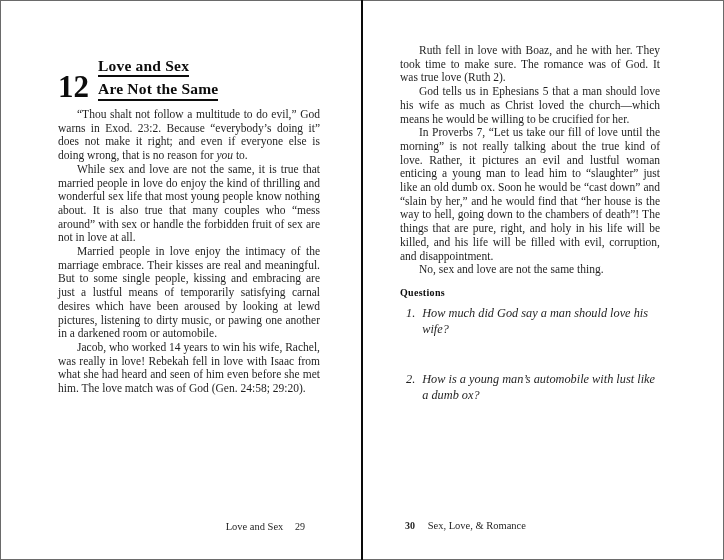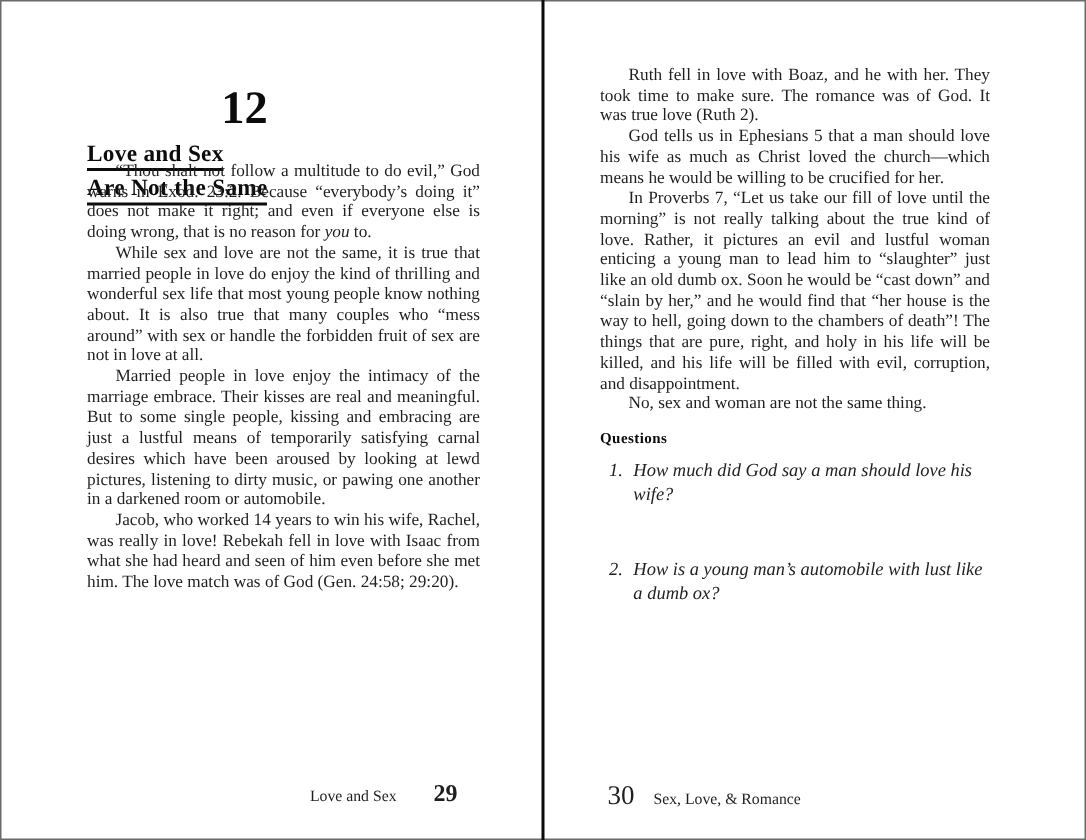--- a/index.html
+++ b/index.html
@@ -19,21 +19,20 @@
     width: 2px;
     background: #0a0a0a;
   }
   
   .chapter-head {
     position: absolute;
     left: 58px; top: 58px;
     display: flex;
     align-items: flex-end;
     gap: 9px;
-    flex-direction: column;
   }
   .chapnum {
     font-size: 31px;
     font-weight: bold;
     line-height: 0.9;
     color: #0c0c0c;
   }
   .titles { display: flex; flex-direction: column; }
   .title-line {
     display: inline-block;
@@ -81,27 +80,27 @@
   }
   .qitem + .qitem { margin-top: 35px; }
   .qnum { flex: 0 0 auto; }
   
   .footer-left {
     position: absolute;
     left: 58px; top: 521px; width: 247px;
     text-align: right;
     font-size: 10.5px;
   }
-  .footer-left .pnum { font-size: 16px; font-weight: bold; margin-left: 22px; }
+  .footer-left .pnum { font-size: 10px; font-weight: normal; margin-left: 9px; }
   .footer-right {
     position: absolute;
     left: 405px; top: 520px;
     font-size: 10.5px;
   }
-  .footer-right .pnum { font-size: 18px; font-weight: normal; margin-right: 10px; }
+  .footer-right .pnum { font-size: 10px; font-weight: bold; margin-right: 10px; }
 </style>
 </head>
 <body>
 
 <div class="spread">
 
   <div class="divider"></div>
 
   <div>
     <div class="chapter-head">
@@ -123,21 +122,21 @@
       <span>Love and Sex</span>
       <span class="pnum">29</span>
     </div>
   </div>
 
   <div>
     <div class="body-block right-body">
         <p><span>Ruth fell in love with Boaz, and he with her.  They took time to make sure.  The romance was of God.  It was true love (Ruth 2).</span></p>
         <p><span>God tells us in Ephesians 5 that a man should love his wife as much as Christ loved the church—which means he would be willing to be crucified for her.</span></p>
         <p><span>In Proverbs 7, “Let us take our fill of love until the morning” is not really talking about the true kind of love.  Rather, it pictures an evil and lustful woman enticing a young man to lead him to “slaughter” just like an old dumb ox.  Soon he would be “cast down” and “slain by her,” and he would find that “her house is the way to hell, going down to the chambers of death”!  The things that are pure, right, and holy in his life will be killed, and his life will be filled with evil, corruption, and disappointment.</span></p>
-        <p><span>No, sex and woman are not the same thing.</span></p>
+        <p><span>No, sex and love are not the same thing.</span></p>
       </div>
 
     <div class="questions">
       <div class="qhead">Questions</div>
       <div id="qlist">
           <div class="qitem">
             <span class="qnum">1.</span>
             <span>How much did God say a man should love his wife?</span>
           </div>
           <div class="qitem">

